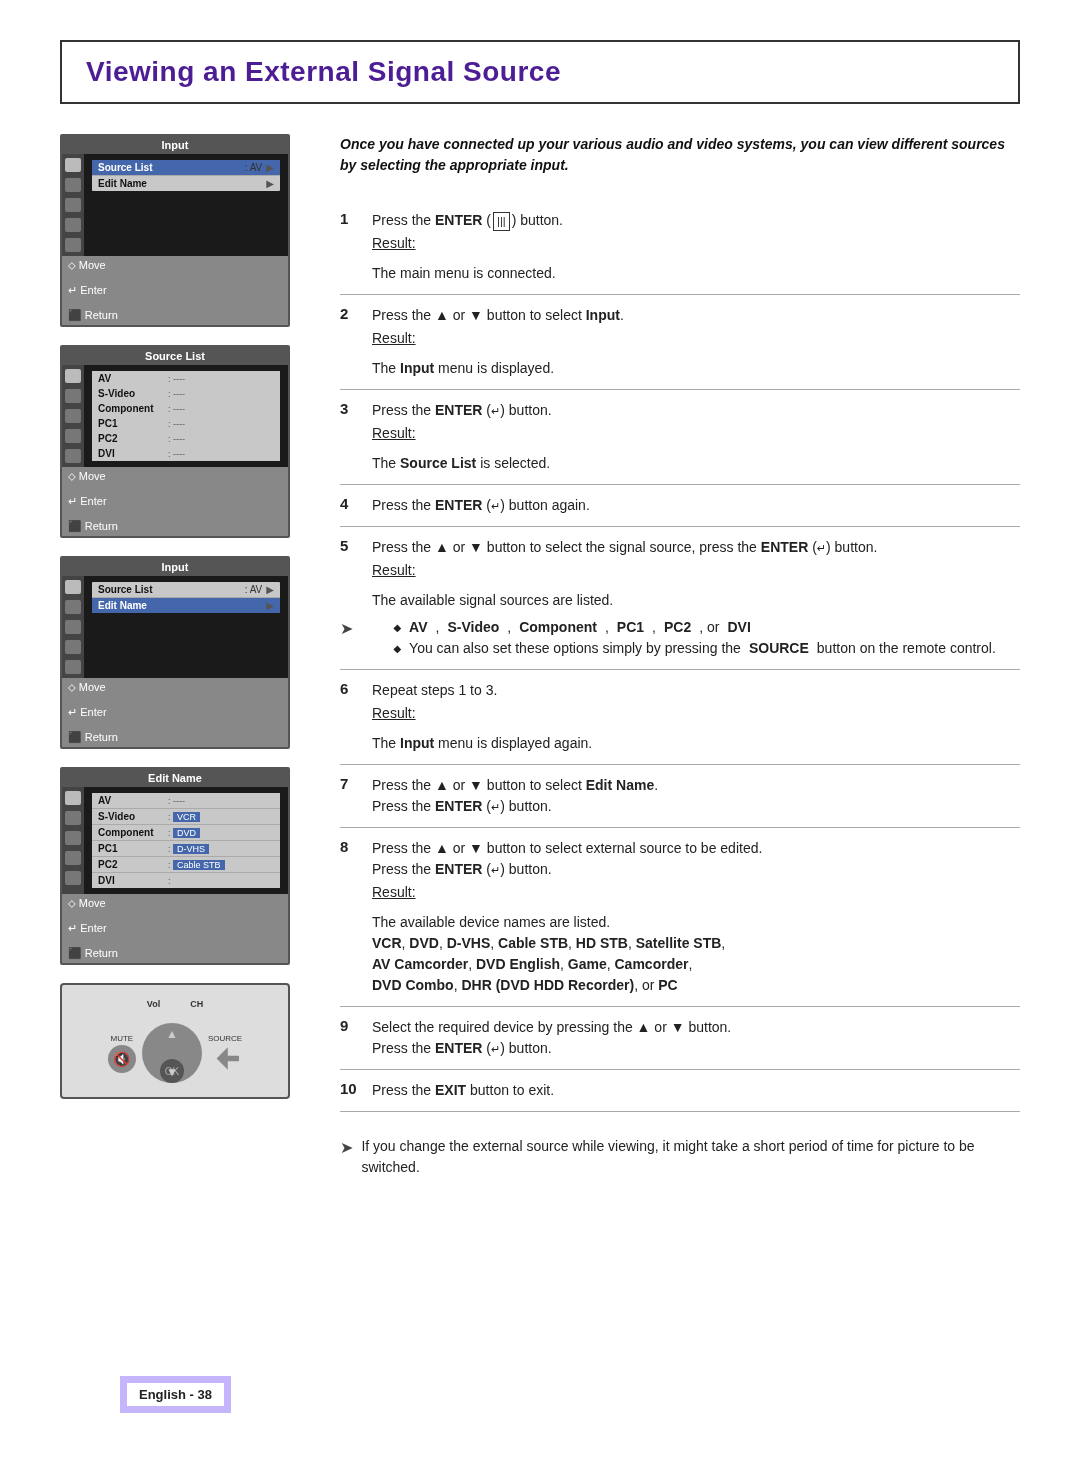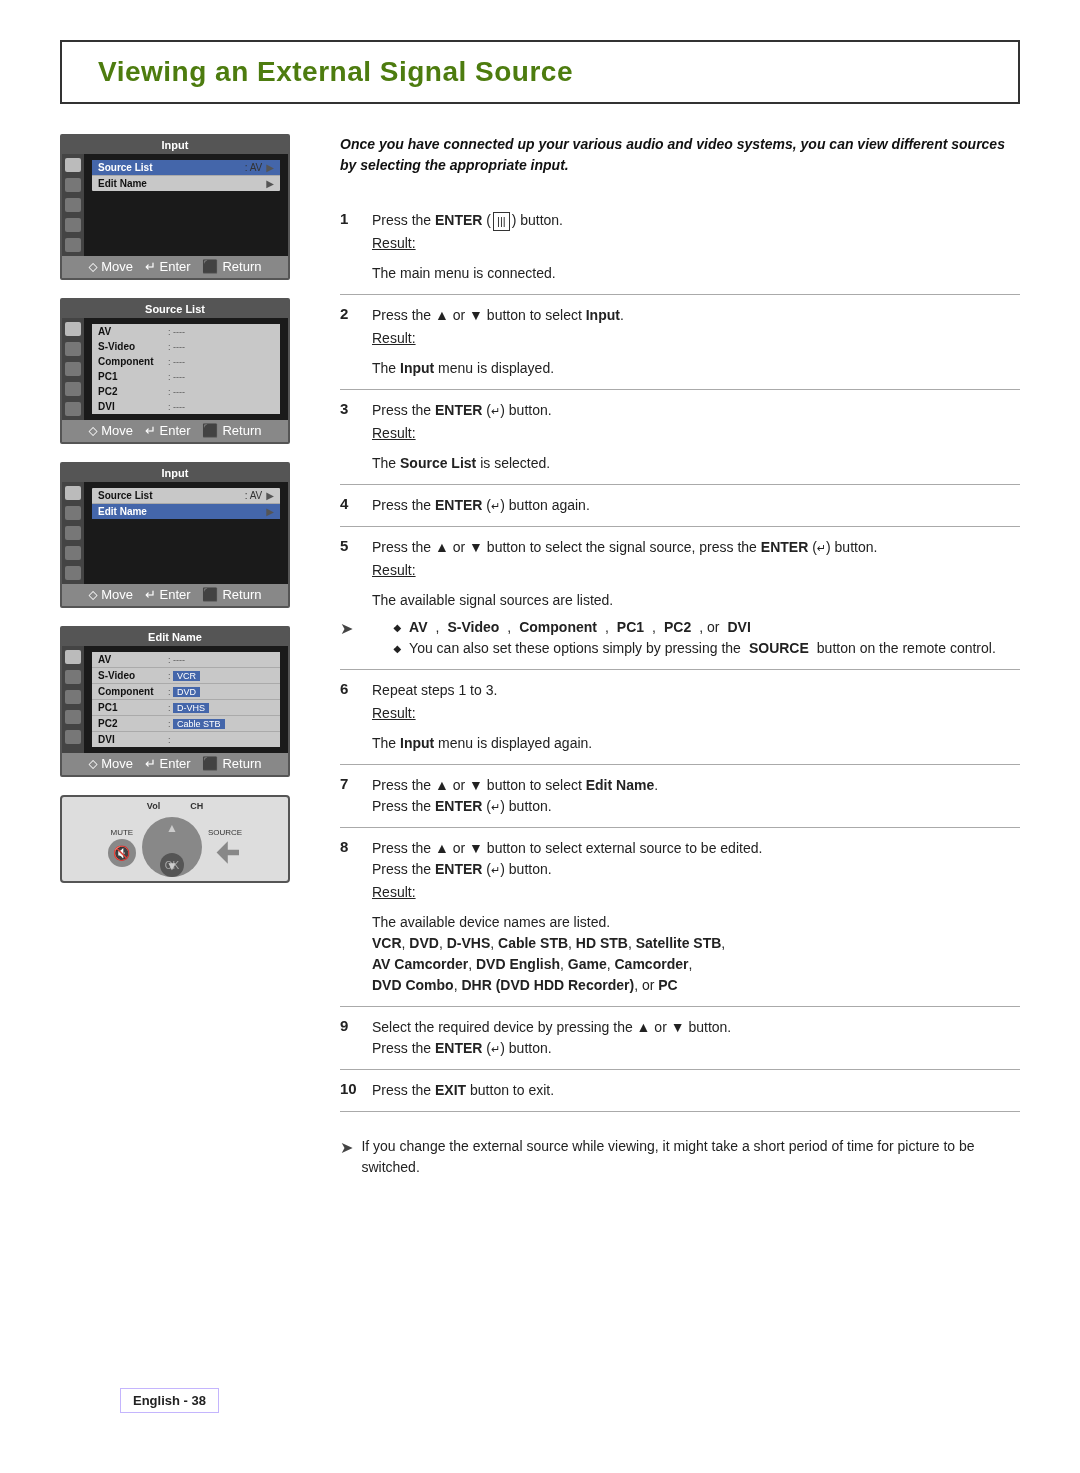--- a/index.html
+++ b/index.html
@@ -23,23 +23,22 @@
 
     
     .page-title-box {
       border: 2px solid #333;
       padding: 14px 24px;
       margin-bottom: 30px;
     }
     .page-title-box h1 {
       font-size: 28px;
       font-weight: 900;
-      color: #4d7c0f;
+      color: #4c1d95;
       letter-spacing: 0.5px;
-      margin-left: 12px;
     }
 
     
     .main-content {
       display: flex;
       gap: 30px;
       flex: 1;
     }
 
     
@@ -91,22 +90,23 @@
     .tv-row .label { flex: 1; font-weight: bold; }
     .tv-row .value { color: #333; }
     .tv-row .arrow { color: #555; margin-left: 4px; }
 
     .tv-footer {
       display: flex;
       justify-content: center;
       gap: 12px;
       background: #888;
       padding: 3px 6px;
-      font-size: 13px;
+      font-size: 11px;
       color: #fff;
+      flex-direction: column;
     }
 
     
     .tv-with-sidebar {
       display: flex;
     }
     .tv-sidebar {
       background: #444;
       width: 22px;
       display: flex;
@@ -167,25 +167,25 @@
       color: #fff;
       padding: 0 4px;
       font-size: 9px;
     }
 
     
     .remote-panel {
       border: 2px solid #555;
       background: #ddd;
       border-radius: 4px;
-      padding: 4px;
-      display: flex;
-      flex-direction: column;
-      align-items: center;
-      gap: 6px;
+      padding: 14px;
+      display: flex;
+      flex-direction: column;
+      align-items: center;
+      gap: 14px;
     }
     .remote-label-row {
       display: flex;
       gap: 30px;
       font-size: 9px;
       font-weight: bold;
       color: #333;
     }
     .remote-center {
       display: flex;
@@ -370,21 +370,21 @@
       margin-top: auto;
       padding-top: 20px;
       display: flex;
       justify-content: flex-start;
       padding-left: 60px;
     }
 
     .footer-text {
       font-size: 13px;
       font-weight: bold;
-      border: 1px solid #c4b5fd;
+      border: 7px solid #c4b5fd;
       padding: 4px 12px;
     }
 
     
     .menu-icon {
       display: inline-block;
       border: 1px solid #333;
       padding: 0 3px;
       font-size: 11px;
       vertical-align: middle;

